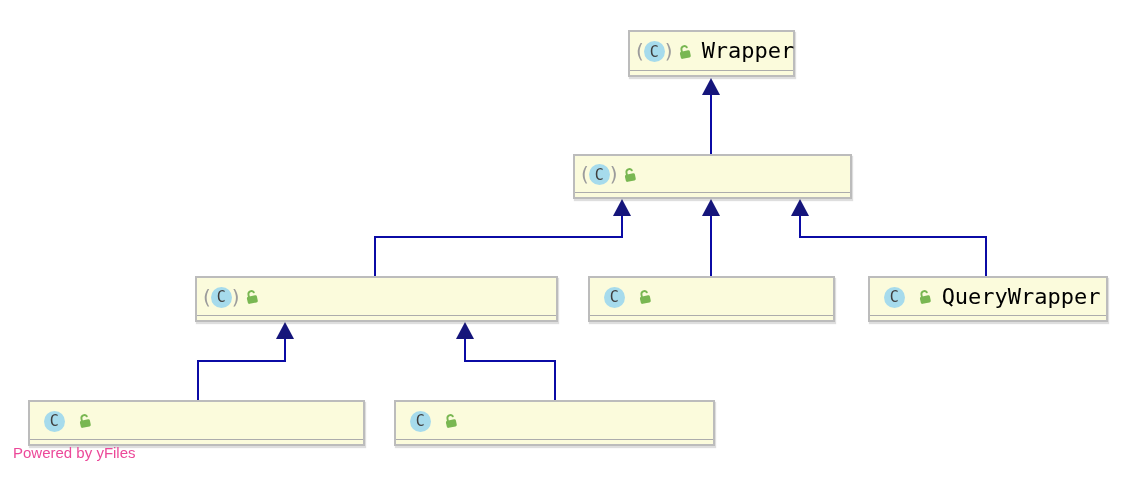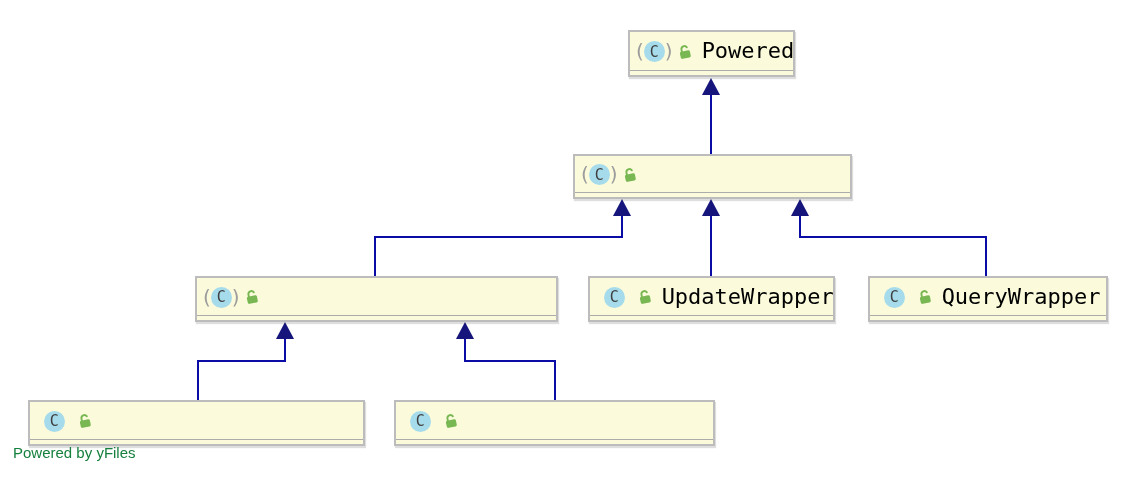--- a/index.html
+++ b/index.html
@@ -21,21 +21,21 @@
   .paren.off{visibility:hidden;}
   .cball{display:inline-flex;width:21px;height:21px;border-radius:50%;
          align-items:center;justify-content:center;
          font-size:15px;color:#3F3F3F;flex:0 0 auto;
          font-family:"DejaVu Sans Mono",monospace;}
   .lock{margin-left:4px;flex:0 0 auto;}
   .nlabel{margin-left:9px;font-size:22px;color:#000000;white-space:pre;
           transform:translateY(-1px);}
   .watermark{position:absolute;left:13px;top:444px;
              font-family:"Liberation Sans","DejaVu Sans",sans-serif;
-             font-size:15px;color:#15803d;}
+             font-size:15px;color:#ec4899;}
 </style>
 </head>
 <body>
 
 <div class="canvas">
   <svg class="edges" id="edge-layer" width="1134" height="477">
       <g>
         <polyline points="711,154 711,94" fill="none" stroke="#0B0BA5" stroke-width="2"></polyline>
         <polygon points="711,78 702,95 720,95" fill="#15157B"></polygon>
       </g>
@@ -66,21 +66,21 @@
           <span class="paren">(</span>
           <span class="cball" style="background:#A6DBEC">C</span>
           <span class="paren">)</span>
         </span>
         <svg class="lock" width="16" height="16" viewBox="0 0 16 16">
           <g transform="rotate(-12 8 8)" fill="none">
             <path d="M5 7.4 V5.1 A3.05 3.05 0 0 1 10.8 3.8" stroke="#79B752" stroke-width="1.9" stroke-linecap="round"></path>
             <rect x="2.7" y="7" width="10.2" height="7.2" rx="1.6" fill="#79B752"></rect>
           </g>
         </svg>
-        <span class="nlabel">Powered</span>
+        <span class="nlabel">Wrapper</span>
         <span class="sep"></span>
       </div>
       <div class="node" style="left: 573px; top: 154px; width: 279px; height: 45px; background: rgb(251, 251, 220); border-color: rgb(188, 188, 188);">
         <span class="icon-wrap">
           <span class="paren">(</span>
           <span class="cball" style="background:#A6DBEC">C</span>
           <span class="paren">)</span>
         </span>
         <svg class="lock" width="16" height="16" viewBox="0 0 16 16">
           <g transform="rotate(-12 8 8)" fill="none">
@@ -109,21 +109,20 @@
           <span class="paren off">(</span>
           <span class="cball" style="background:#A6DBEC">C</span>
           <span class="paren off">)</span>
         </span>
         <svg class="lock" width="16" height="16" viewBox="0 0 16 16">
           <g transform="rotate(-12 8 8)" fill="none">
             <path d="M5 7.4 V5.1 A3.05 3.05 0 0 1 10.8 3.8" stroke="#79B752" stroke-width="1.9" stroke-linecap="round"></path>
             <rect x="2.7" y="7" width="10.2" height="7.2" rx="1.6" fill="#79B752"></rect>
           </g>
         </svg>
-        <span class="nlabel">UpdateWrapper</span>
         <span class="sep"></span>
       </div>
       <div class="node" style="left: 868px; top: 276px; width: 240px; height: 46px; background: rgb(251, 251, 220); border-color: rgb(188, 188, 188);">
         <span class="icon-wrap">
           <span class="paren off">(</span>
           <span class="cball" style="background:#A6DBEC">C</span>
           <span class="paren off">)</span>
         </span>
         <svg class="lock" width="16" height="16" viewBox="0 0 16 16">
           <g transform="rotate(-12 8 8)" fill="none">

